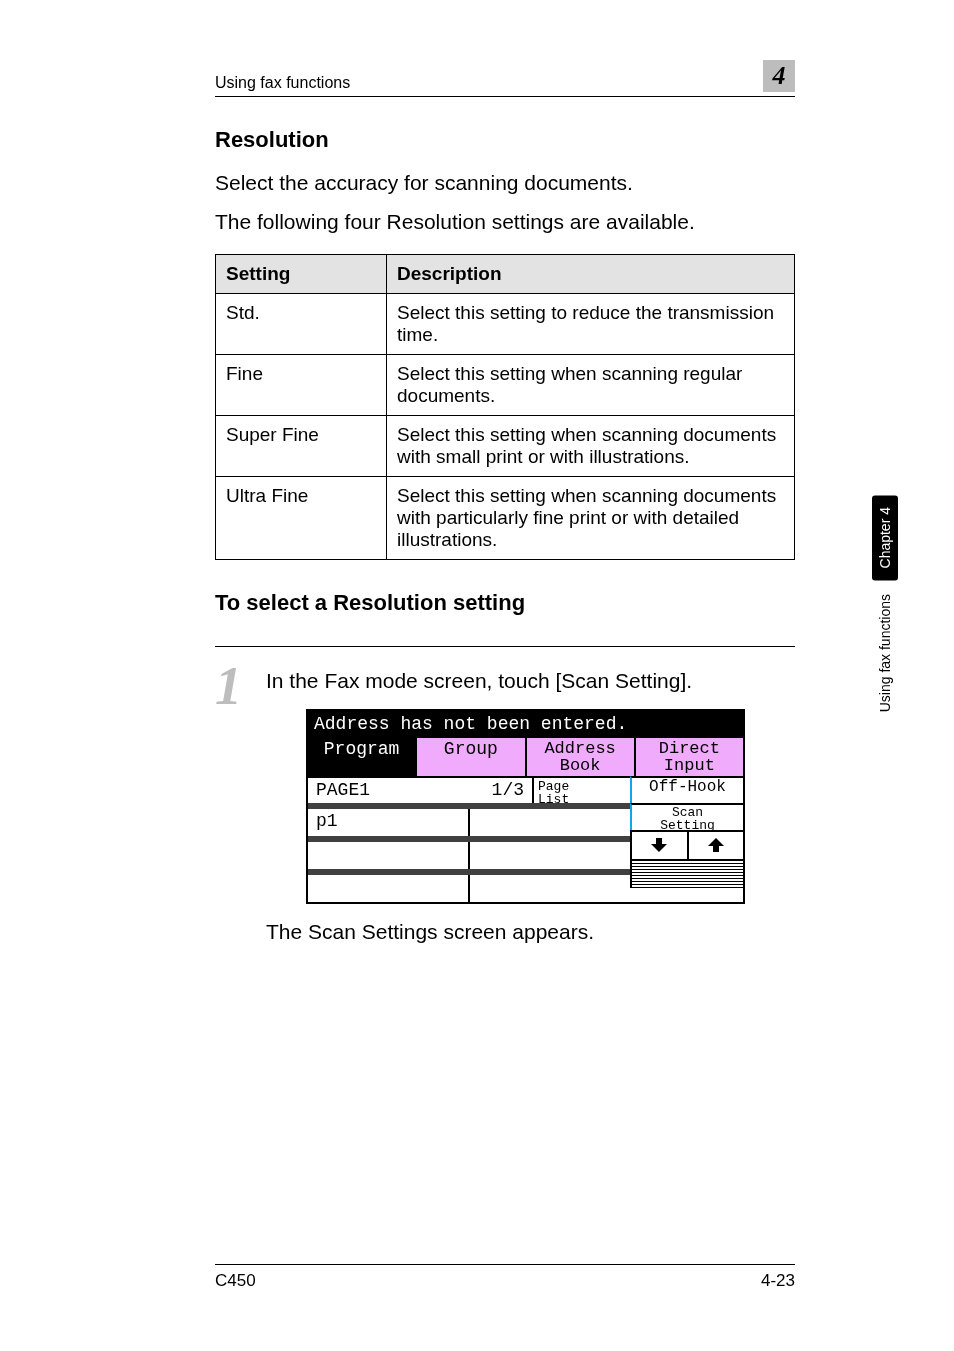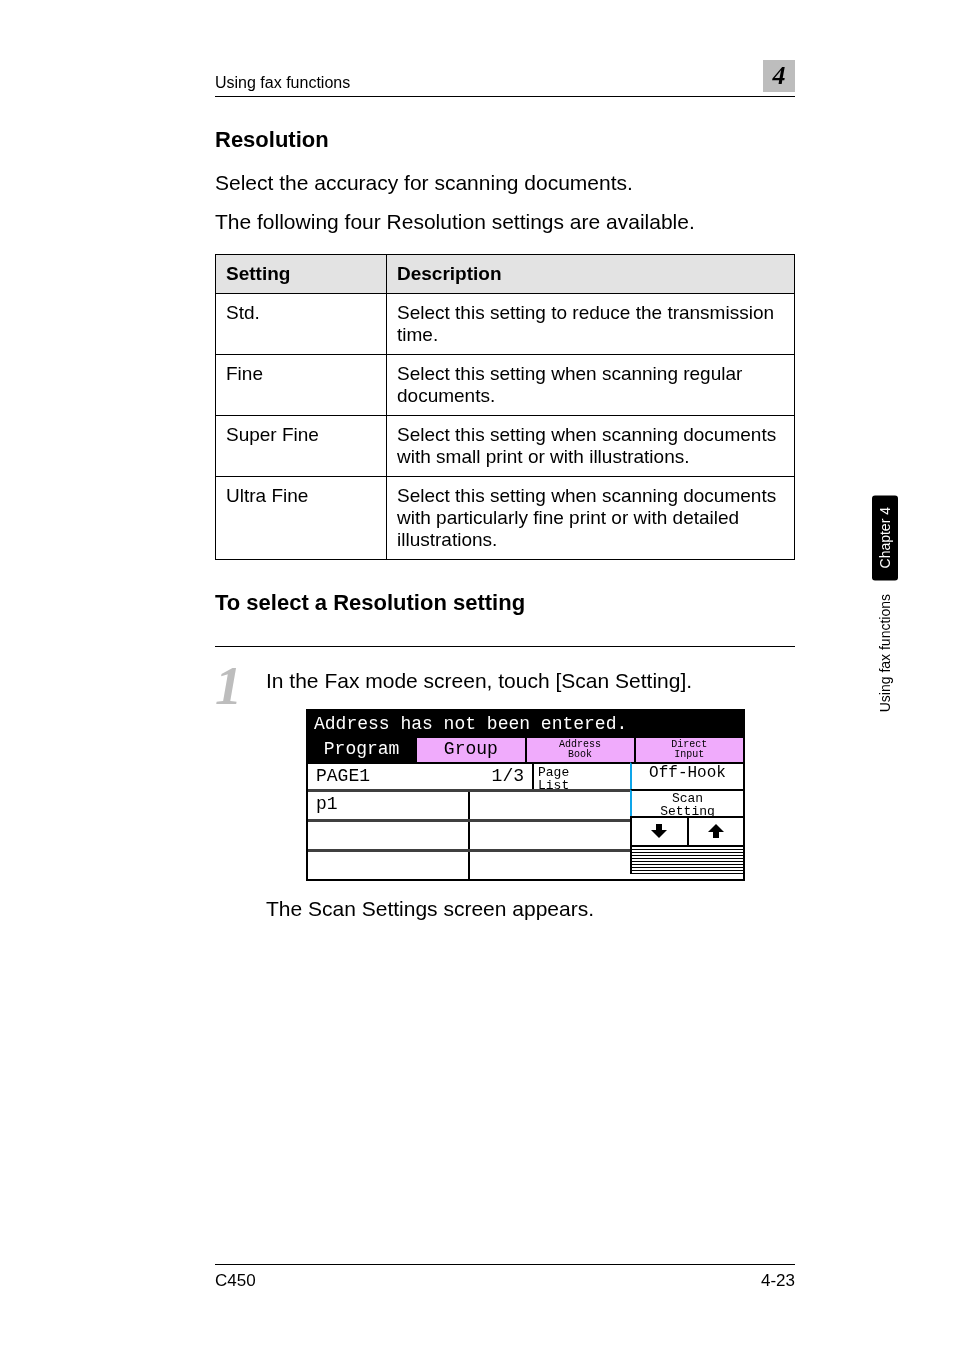--- a/index.html
+++ b/index.html
@@ -16,29 +16,29 @@
   .step-wrap{margin-top:30px;border-top:1px solid #000;padding-top:22px}
   .step{display:flex;align-items:flex-start;gap:24px}
   .step-num{font-family:Georgia,'Times New Roman',serif;font-style:italic;font-weight:bold;font-size:54px;color:#bdbdbd;line-height:0.8;margin-top:-4px}
   .step-body{flex:1;font-size:21px}
   .screen{margin:16px 0 16px 40px;width:435px;border:2px solid #000;font-family:"Courier New",monospace;font-weight:normal;font-size:18px}
   .screen-status{background:#000;color:#fff;padding:3px 6px}
   .tabbar{display:flex;border-top:1px solid #000}
   .tab{flex:1;text-align:center;border-right:2px solid #000;padding:2px 0;background:#f0abfc;color:#000;line-height:1}
   .tab.inv{background:#000;color:#fff}
   .tab:last-child{border-right:none}
-  .tab-2l{font-size:10px;line-height:1}
+  .tab-2l{font-size:17px;line-height:1}
   .pane{display:flex}
   .pane-left{flex:1}
   .pane-right{width:113px;display:flex;flex-direction:column}
   .pane-left .row{display:flex}
   .pane-left .row .c1{flex:1;border-top:2px solid #000;padding:2px 8px;height:27px;box-sizing:border-box}
   .pane-left .row .c2{width:50px;border-top:2px solid #000;border-left:2px solid #000;padding:2px 4px;height:27px;box-sizing:border-box}
   .pane-left .row.hdr .c2{width:98px;font-size:13px;line-height:1}
-  .pane-left .row.two{border-top:3px solid #404040}
+  .pane-left .row.two{border-top:6px solid #404040}
   .pane-left .row.two .half{flex:1;height:27px;box-sizing:border-box;padding:2px 8px}
   .pane-left .row.two .half+.half{border-left:2px solid #000}
   .rbtn{border-top:2px solid #000;text-align:center;height:27px;box-sizing:border-box;font-size:13px;line-height:1;padding-top:1px}
   .rbtn.box{border-left:2px solid #0ea5e9}
   .arrow-row{display:flex;border-top:2px solid #000;height:27px}
   .arrow-row .ab{flex:1;display:flex;align-items:center;justify-content:center;font-size:17px}
   .arrow-row .ab+.ab{border-left:2px solid #000}
   .hatched{height:27px;border-top:2px solid #000;background:repeating-linear-gradient(0deg,#000 0 1px,#fff 1px 3px)}
   .sidetab{position:absolute;right:56px;top:495px;display:flex;flex-direction:column;align-items:center;gap:14px}
   .chip{background:#000;color:#fff;font-size:14px;writing-mode:vertical-rl;transform:rotate(180deg);padding:12px 5px;border-radius:3px}

